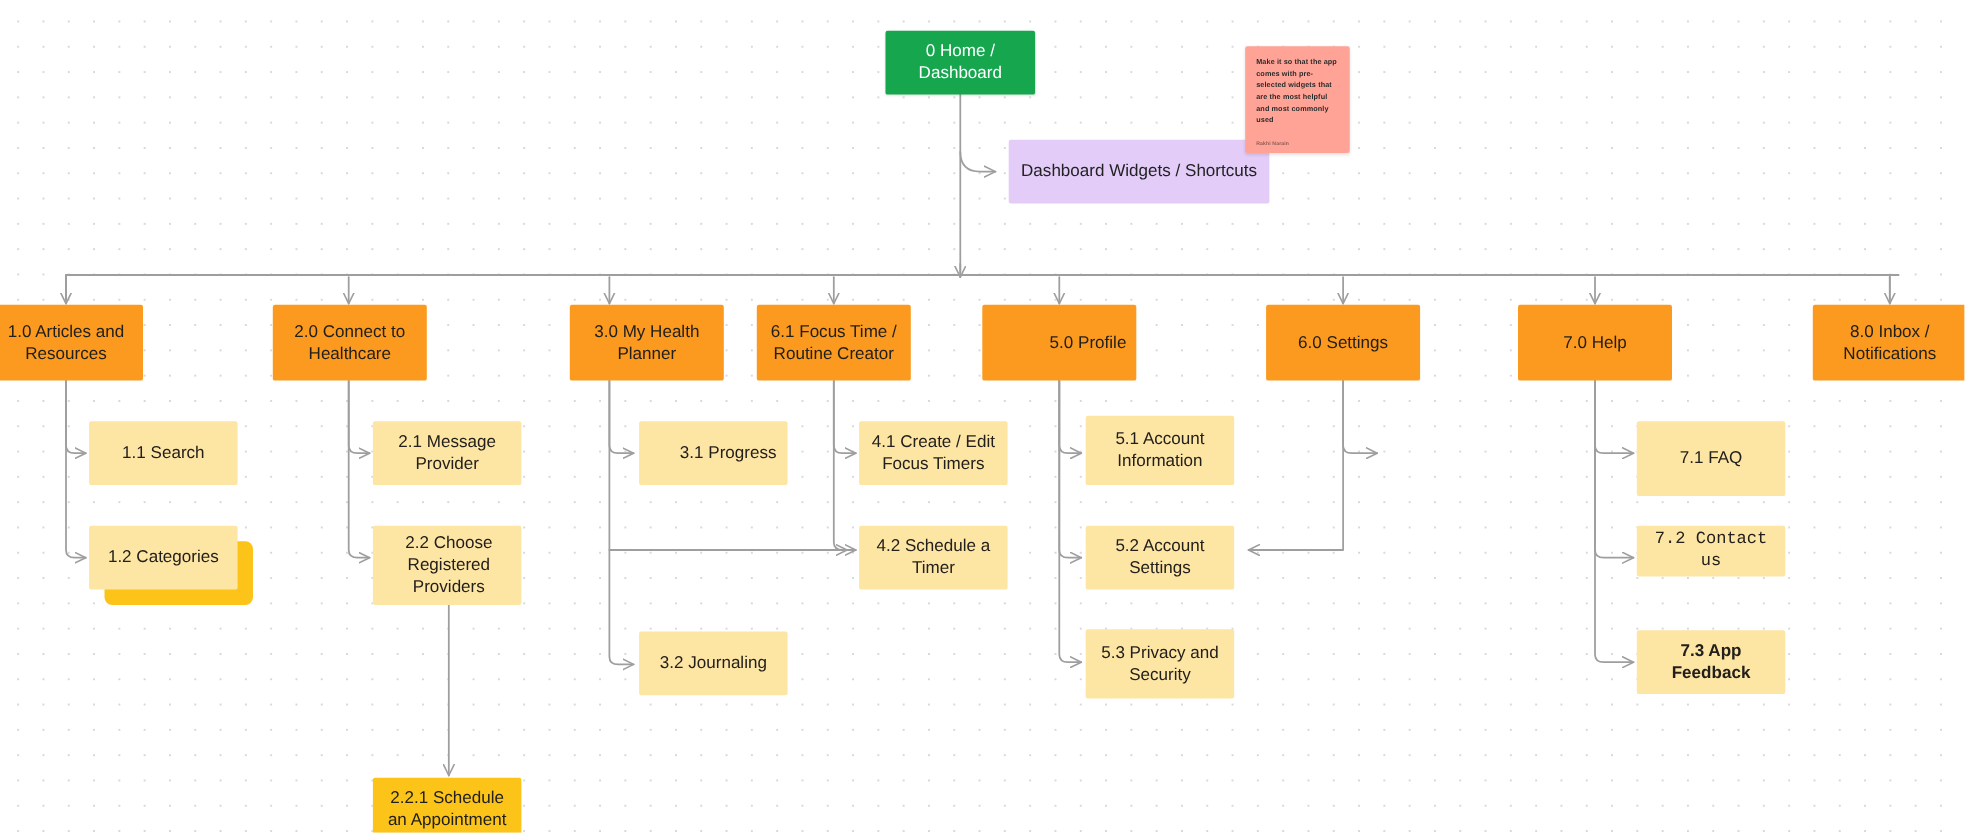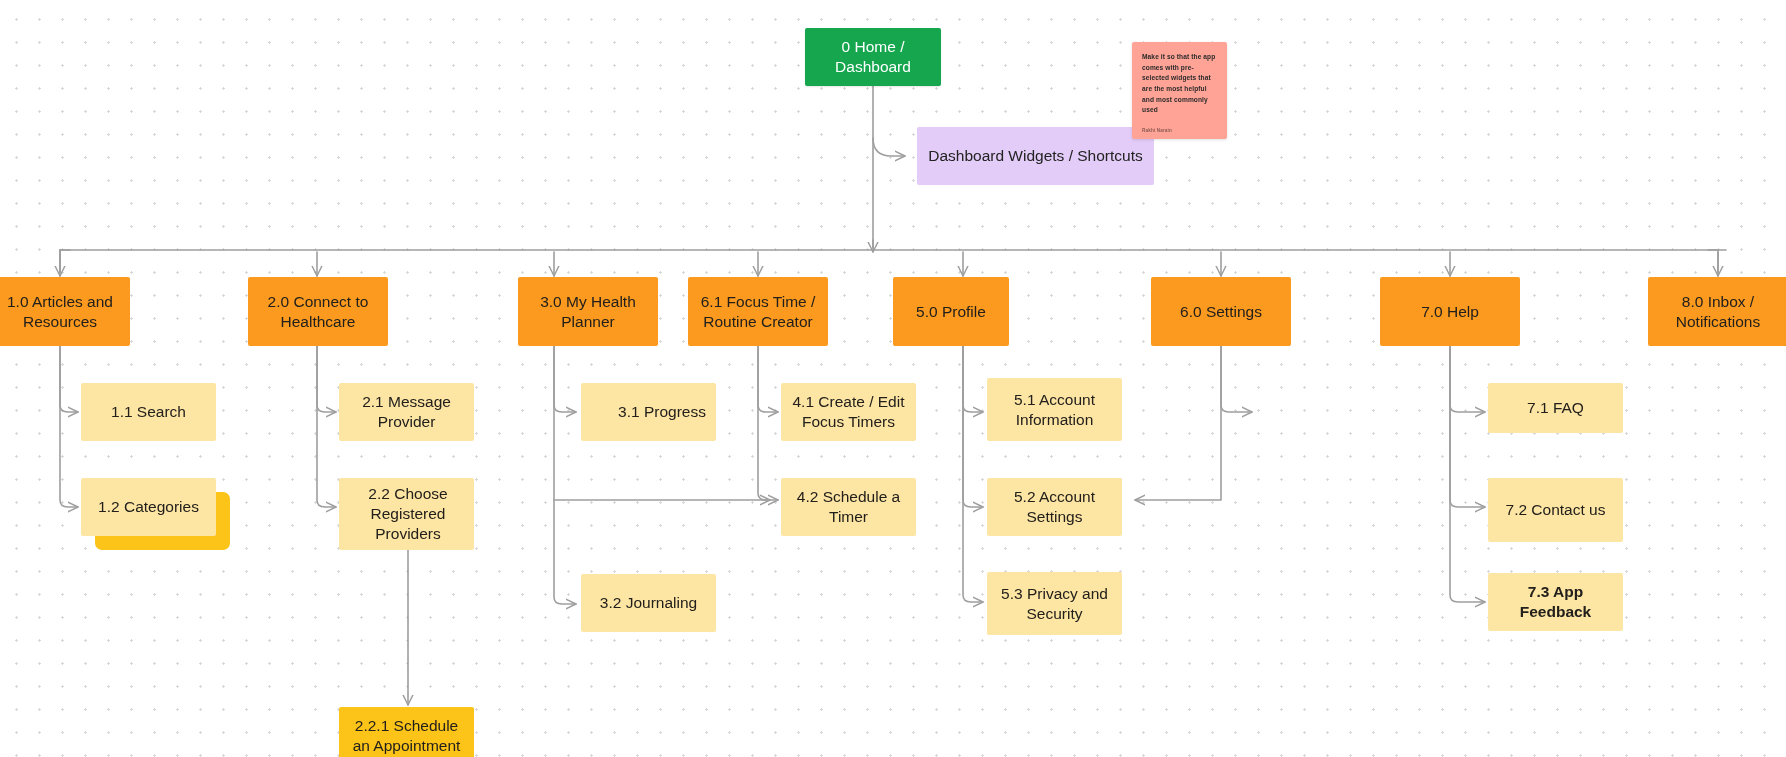--- a/index.html
+++ b/index.html
@@ -186,21 +186,21 @@
   </div>
 
   <div class="node n-l1" style="left:484px; top:277px; width:140px; height:69px;margin-left:34px;">
     <span>3.0 My Health Planner</span>
   </div>
 
   <div class="node n-l1" style="left:688px; top:277px; width:140px; height:69px;">
     <span>6.1 Focus Time / Routine Creator</span>
   </div>
 
-  <div class="node n-l1" style="left:893px; top:277px; width:116px; height:69px;">
+  <div class="node n-l1" style="left:893px; top:277px; width:140px; height:69px;text-align:right;">
     <span>5.0 Profile</span>
   </div>
 
   <div class="node n-l1" style="left:1151px; top:277px; width:140px; height:69px;">
     <span>6.0 Settings</span>
   </div>
 
   <div class="node n-l1" style="left:1380px; top:277px; width:140px; height:69px;">
     <span>7.0 Help</span>
   </div>
@@ -252,25 +252,25 @@
 
   <div class="node n-l2" style="left:987px; top:478px; width:135px; height:58px;">
     <span>5.2 Account Settings</span>
   </div>
 
   <div class="node n-l2" style="left:987px; top:572px; width:135px; height:63px;">
     <span>5.3 Privacy and Security</span>
   </div>
 
 
-  <div class="node n-l2" style="left:1488px; top:383px; width:135px; height:50px;">
+  <div class="node n-l2" style="left:1488px; top:383px; width:135px; height:68px;">
     <span>7.1 FAQ</span>
   </div>
 
-  <div class="node n-l2" style="left:1488px; top:478px; width:135px; height:64px;">
+  <div class="node n-l2" style="left:1488px; top:478px; width:135px; height:46px;font-family:Liberation Mono, monospace;">
     <span>7.2 Contact us</span>
   </div>
 
   <div class="node n-l2" style="left:1488px; top:573px; width:135px; height:58px;font-weight:bold;">
     <span>7.3 App Feedback</span>
   </div>
 
 </div>
 
 </body></html>

